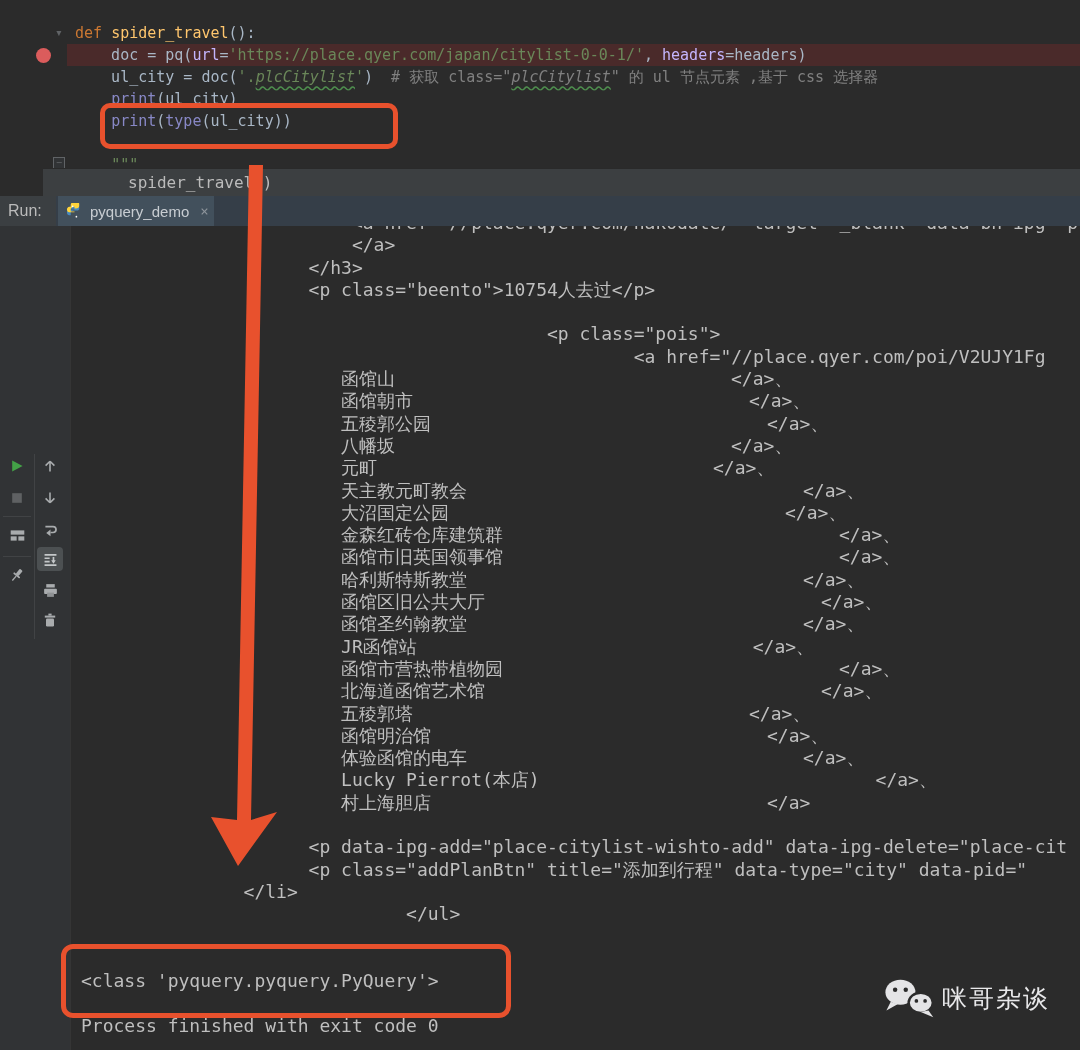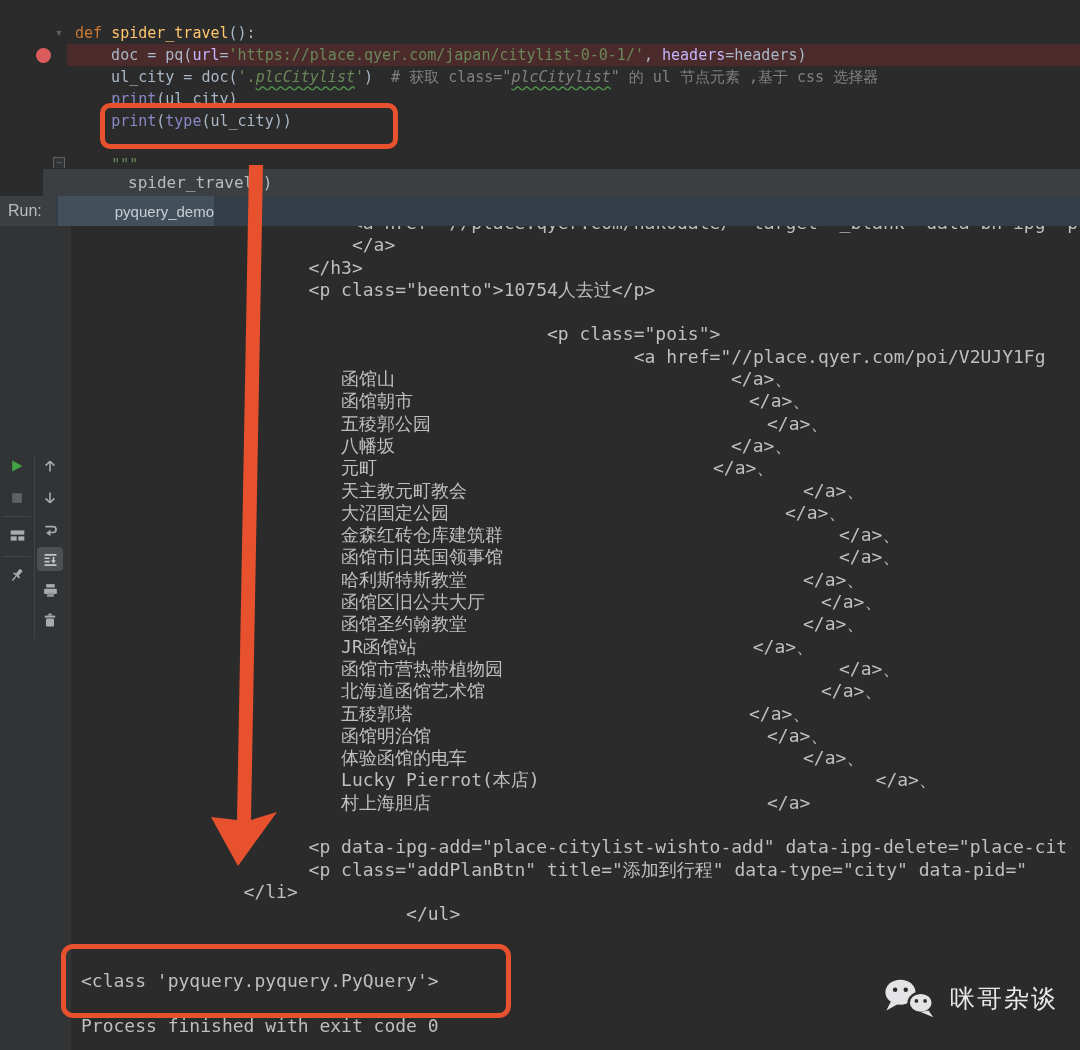--- a/index.html
+++ b/index.html
@@ -23,42 +23,42 @@
            font-size:10px;line-height:9px;text-align:center;background:#313335;}
 
   
   .crumb-row{position:absolute;left:0;top:168px;width:1080px;height:28px;background:#3c3f41;border-top:1px solid #2a2a2a;margin-left:43px;}
   .crumb-label{position:absolute;left:85px;top:0;line-height:28px;font-size:16px;color:#bbbbbb;}
 
   
   .run-row{position:absolute;left:0;top:196px;width:1080px;height:30px;background:#353e48;}
   .run-label{position:absolute;left:0;top:0;width:48px;height:30px;background:#3b3f42;color:#bbbbbb;
              font-family:"Liberation Sans",sans-serif;font-size:16px;line-height:30px;padding-left:8px;}
-  .run-tab{position:absolute;left:58px;top:0;width:148px;height:30px;background:#42505c;display:flex;align-items:flex-end;gap:7px;padding-left:8px;flex-direction:column;}
+  .run-tab{position:absolute;left:58px;top:0;width:148px;height:30px;background:#42505c;display:flex;align-items:center;gap:7px;padding-left:8px;}
   .run-tab .tab-label{color:#c8cdd2;font-family:"Liberation Sans",sans-serif;font-size:15px;}
   .tab-close{color:#8d949b;font-size:14px;margin-left:4px;cursor:pointer;}
 
   
   .toolbar{position:absolute;left:0;top:226px;width:70px;bottom:0;background:#313335;}
   .tb-vsep{position:absolute;left:34px;top:228px;width:1px;height:185px;background:#414345;}
   .tb-hsep{position:absolute;left:3px;width:28px;height:1px;background:#414345;}
   .tb-icon{position:absolute;width:22px;height:22px;display:flex;align-items:center;justify-content:center;}
   .tb-active{background:#4c5052;border-radius:4px;}
   .console{position:absolute;left:70px;top:226px;right:0;bottom:0;background:#2b2b2b;overflow:hidden;border-left:1px solid #353535;}
   .console-out{position:absolute;left:10px;top:-14px;font-size:18px;color:#bfbfbf;}
   .console-line{height:22.3px;line-height:22.3px;white-space:pre;font-size:18px;}
 
   
   .annot{position:absolute;border:5px solid #e8512d;border-radius:10px;pointer-events:none;}
   .annot-top{left:100px;top:103px;width:288px;height:36px;}
   .annot-bottom{left:61px;top:944px;width:440px;height:64px;border-radius:12px;}
   .arrow-svg{position:absolute;left:0;top:0;pointer-events:none;}
 
   
-  .watermark{position:absolute;left:884px;top:978px;display:flex;align-items:center;gap:8px;}
+  .watermark{position:absolute;left:884px;top:978px;display:flex;align-items:center;gap:0;}
   .wm-text{color:#e8e8ea;font-family:"Liberation Sans",sans-serif;font-size:25px;letter-spacing:2px;}
 </style>
 </head>
 <body>
 
 <div class="screen">
 
   <div class="editor">
     <div class="bp-band"></div>
     <div class="bp-dot"></div>

